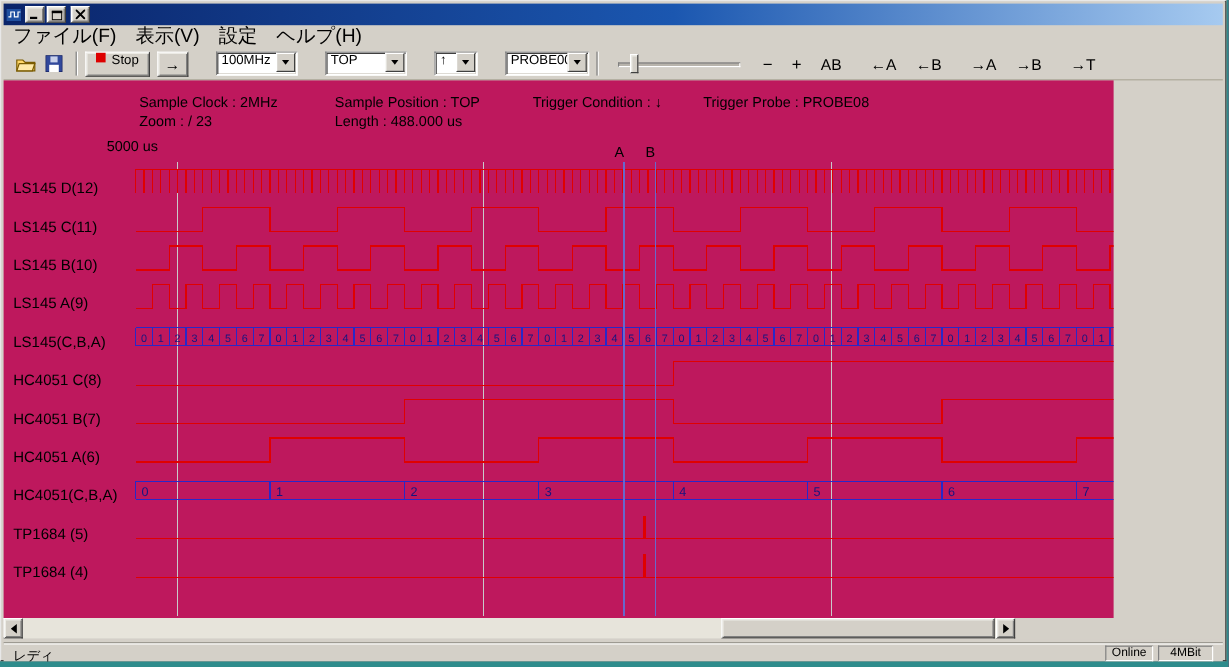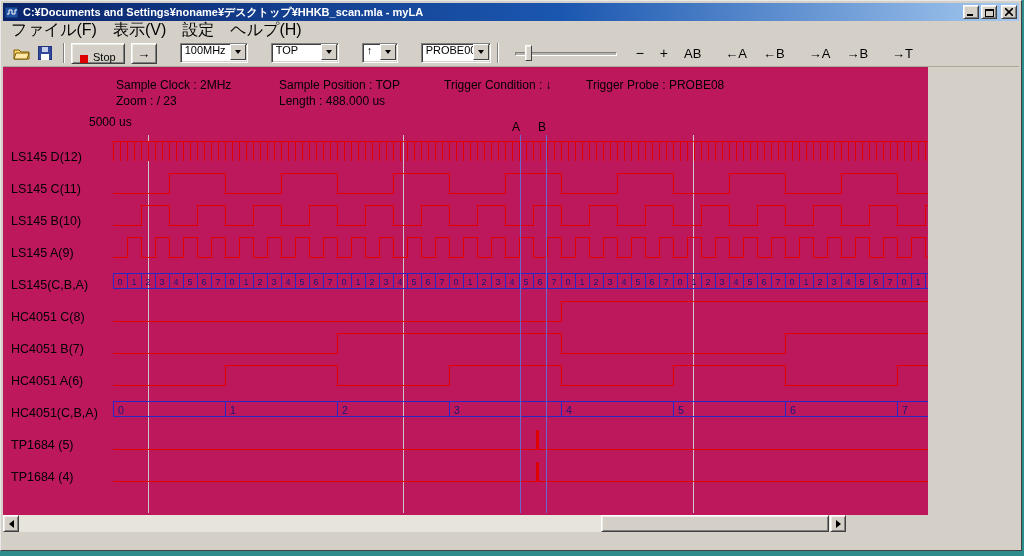--- a/index.html
+++ b/index.html
@@ -17,21 +17,21 @@
   
   .menubar{position:absolute;left:2px;top:20px;width:1016px;height:19px;display:flex;align-items:center;font-size:16px;}
   .menu-item{padding:2px 8px;}
   
   .toolbar{position:absolute;left:2px;top:39px;width:1016px;height:27px;display:flex;align-items:center;padding-left:6px;
     border-bottom:1px solid #aca899;}
   .tb-iconbtn{width:24px;height:22px;display:flex;align-items:center;justify-content:center;}
   .sep{width:2px;height:20px;border-left:1px solid #808080;border-right:1px solid #fff;margin:0 6px;}
   .raised{background:#d4d0c8;border:1px solid;border-color:#fff #404040 #404040 #fff;
     box-shadow:inset 1px 1px 0 #ecebe5,inset -1px -1px 0 #808080;}
-  .stop-btn{height:21px;display:flex;align-items:flex-end;padding:0 8px;font-size:11px;}
+  .stop-btn{height:21px;display:flex;align-items:flex-start;padding:0 8px;font-size:11px;}
   .red-square{width:8px;height:8px;background:#dd0000;margin-right:5px;}
   .run-btn{height:21px;width:26px;display:flex;align-items:center;justify-content:center;font-size:13px;font-weight:bold;margin-left:6px;}
   .combo{height:20px;background:#fff;border:1px solid;border-color:#808080 #fff #fff #808080;
     box-shadow:inset 1px 1px 0 #404040,inset -1px -1px 0 #d4d0c8;display:flex;font-size:11px;margin-left:23px;}
   .combo .val{flex:1;padding:0 4px;white-space:nowrap;overflow:hidden;}
   .combo .drop{width:16px;height:16px;background:#d4d0c8;border:1px solid;border-color:#fff #404040 #404040 #fff;
     display:flex;align-items:center;justify-content:center;margin-right:1px;flex:none;}
   .arrow-down{width:0;height:0;border-left:3px solid transparent;border-right:3px solid transparent;border-top:4px solid #000;}
   .slider{position:relative;width:102px;height:18px;margin-left:10px;}
   .slider-track{position:absolute;left:0;right:0;top:8px;height:4px;background:#b8b4ac;
@@ -64,21 +64,20 @@
 </head>
 <body>
 
 <div class="window">
 
   <div class="titlebar">
     <svg width="14" height="13">
       <rect x="0" y="1" width="13" height="11" fill="#2050a0" stroke="#0a246a"></rect>
       <polyline points="2,8 4,8 4,4 7,4 7,8 10,8 10,4 12,4" fill="none" stroke="#fff" stroke-width="1"></polyline>
     </svg>
-    <span class="title-text">C:¥Documents and Settings¥noname¥デスクトップ¥HHKB_scan.mla - myLA</span>
     <span class="winbtn">
       <svg width="8" height="8">
           <rect x="0" y="6" width="6" height="2" fill="#000"></rect>
         </svg>
     </span>
     <span class="winbtn">
       <svg width="9" height="9">
           <rect x="0.5" y="1.5" width="8" height="7" fill="none" stroke="#000"></rect>
           <rect x="0" y="1" width="9" height="2" fill="#000"></rect>
         </svg>
@@ -357,14 +356,19 @@
       <span class="sb-btn" style="left:0">
           <span class="tri-left"></span>
         </span>
       <span class="sb-thumb"></span>
       <span class="sb-btn" style="left:827px">
           <span class="tri-right"></span>
         </span>
     </div>
   </div>
 
+  <div class="statusbar">
+    <span class="ready">レディ</span>
+    <span class="scell" style="right:58px;width:40px">Online</span>
+    <span class="scell" style="right:8px;width:46px">4MBit</span>
+  </div>
 
 </div>
 
 </body></html>

